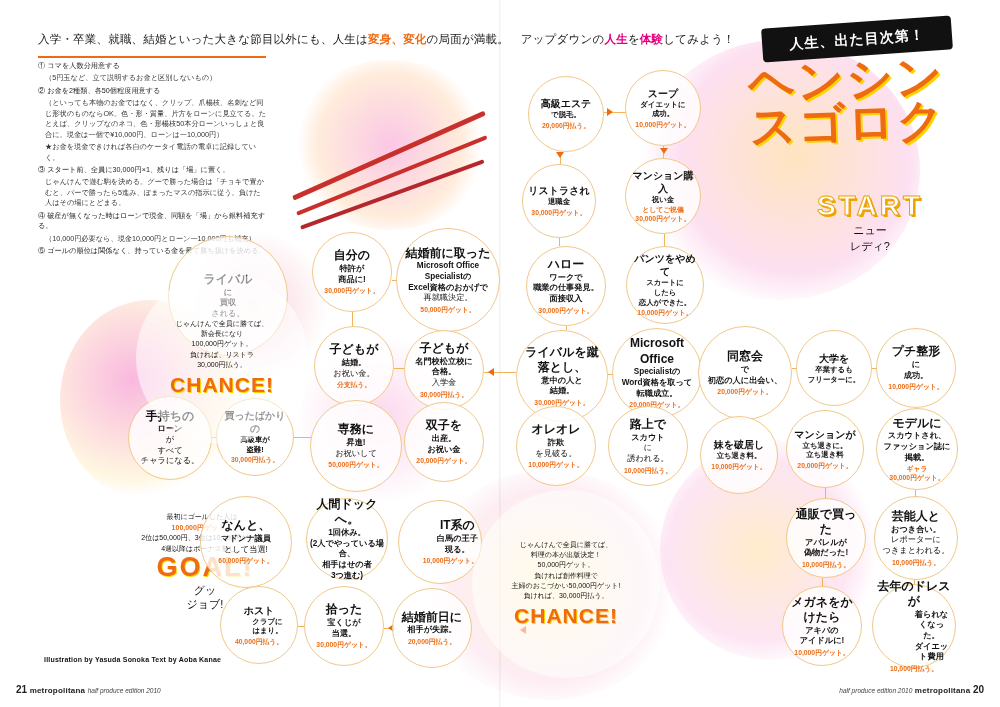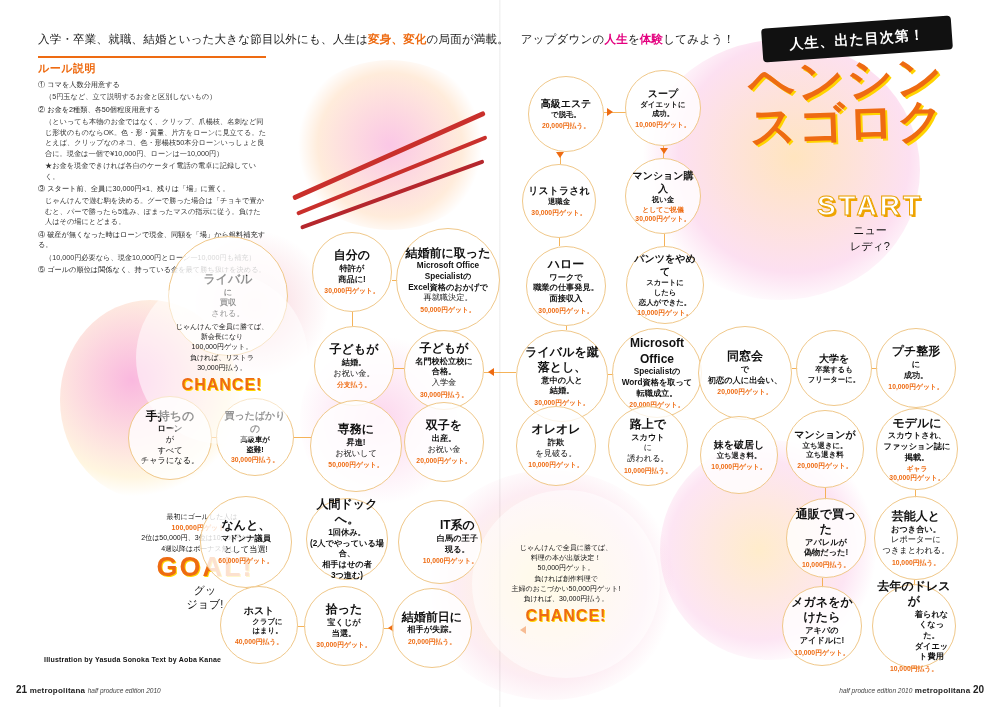--- a/index.html
+++ b/index.html
@@ -198,21 +198,21 @@
     justify-content: center;
     text-align: center;
     padding: 6px;
   }
   .chance .desc {
     font-size: 7px;
     line-height: 1.45;
     color: #111;
   }
   .chance .ch-label {
-    font-size: 16px;
+    font-size: 21px;
     font-weight: bold;
     color: #ee6b12;
     letter-spacing: 1px;
     text-shadow: 1px 1px 0 #ffd400;
     margin-top: 3px;
   }
 
   
   .conn {
     position: absolute;
@@ -277,21 +277,20 @@
   <div class="stick" style="left:296px;top:212px;width:205px;height:4px;transform:rotate(-22deg);"></div>
   <div class="stick" style="left:300px;top:226px;width:195px;height:4px;transform:rotate(-20deg);background:#b5272d;"></div>
 
   <div class="spread-gutter"></div>
 
   <div class="headline">
     <span>入学・卒業、就職、結婚といった大きな節目以外にも、人生は</span><span class="hl-orange">変身、変化</span><span>の局面が満載。　アップダウンの</span><span class="hl-pink">人生</span><span>を</span><span class="hl-pink">体験</span><span>してみよう！</span>
   </div>
 
   <div class="rules">
-    <div class="rules-title">ルール説明</div>
     <ul>
       <li>① コマを人数分用意する</li>
       <li class="sub">（5円玉など、立て説明するお金と区別しないもの）</li>
       <li>② お金を2種類、各50個程度用意する</li>
       <li class="sub">（といっても本物のお金ではなく、クリップ、爪楊枝、名刺など同じ形状のものならOK。色・形・質量、片方をローンに見立てる。たとえば、クリップなのネコ、色・形楊枝50本分ローンいっしょと良合に。現金は一個で¥10,000円、ローンは一10,000円）</li>
       <li class="sub">★お金を現金できければ各自のケータイ電話の電卓に記録していく。</li>
       <li>③ スタート前、全員に30,000円×1、残りは「場」に置く。</li>
       <li class="sub">じゃんけんで遊む駒を決める。グーで勝った場合は「チョキで置かむと、パーで勝ったら5進み、ぽまったマスの指示に従う。負けた人はその場にとどまる。</li>
       <li>④ 破産が無くなった時はローンで現金、同額を「場」から銀料補充する。</li>
       <li class="sub">（10,000円必要なら、現金10,000円とローン一10,000円も補充）</li>
@@ -446,21 +445,21 @@
       <div class="cell small" style="left: 216px; top: 398px; width: 78px; height: 78px;">
         <div class="t"><span class="big">買ったばかりの</span><div style="white-space: pre-line;">高級車が
 盗難!</div></div>
         <div class="amt" style="white-space: pre-line;">30,000円払う。</div>
       </div>
       <div class="cell" style="left: 310px; top: 400px; width: 92px; height: 92px;">
         <div class="t"><span class="big">専務に</span><div style="white-space: pre-line;">昇進!</div><div style="white-space: pre-line; font-weight: normal;">お祝いして</div></div>
         <div class="amt" style="white-space: pre-line;">50,000円ゲット。</div>
       </div>
       <div class="cell" style="left: 404px; top: 402px; width: 80px; height: 80px;">
-        <div class="t"><span class="big">双子を</span><div style="white-space: pre-line;">出産。</div><div style="white-space: pre-line; font-weight: normal;">お祝い金</div></div>
+        <div class="t"><span class="big">双子を</span><div style="white-space: pre-line;">出産。</div><div style="white-space: pre-line; font-weight: bold;">お祝い金</div></div>
         <div class="amt" style="white-space: pre-line;">20,000円ゲット。</div>
       </div>
       <div class="cell" style="left: 516px; top: 406px; width: 80px; height: 80px;">
         <div class="t"><span class="big">オレオレ</span><div style="white-space: pre-line;">詐欺</div><div style="white-space: pre-line; font-weight: normal;">を見破る。</div></div>
         <div class="amt" style="white-space: pre-line;">10,000円ゲット。</div>
       </div>
       <div class="cell" style="left: 608px; top: 406px; width: 80px; height: 80px;">
         <div class="t"><span class="big">路上で</span><div style="white-space: pre-line;">スカウト</div><div style="white-space: pre-line; font-weight: normal;">に
 誘われる。</div></div>
         <div class="amt" style="white-space: pre-line;">10,000円払う。</div>

